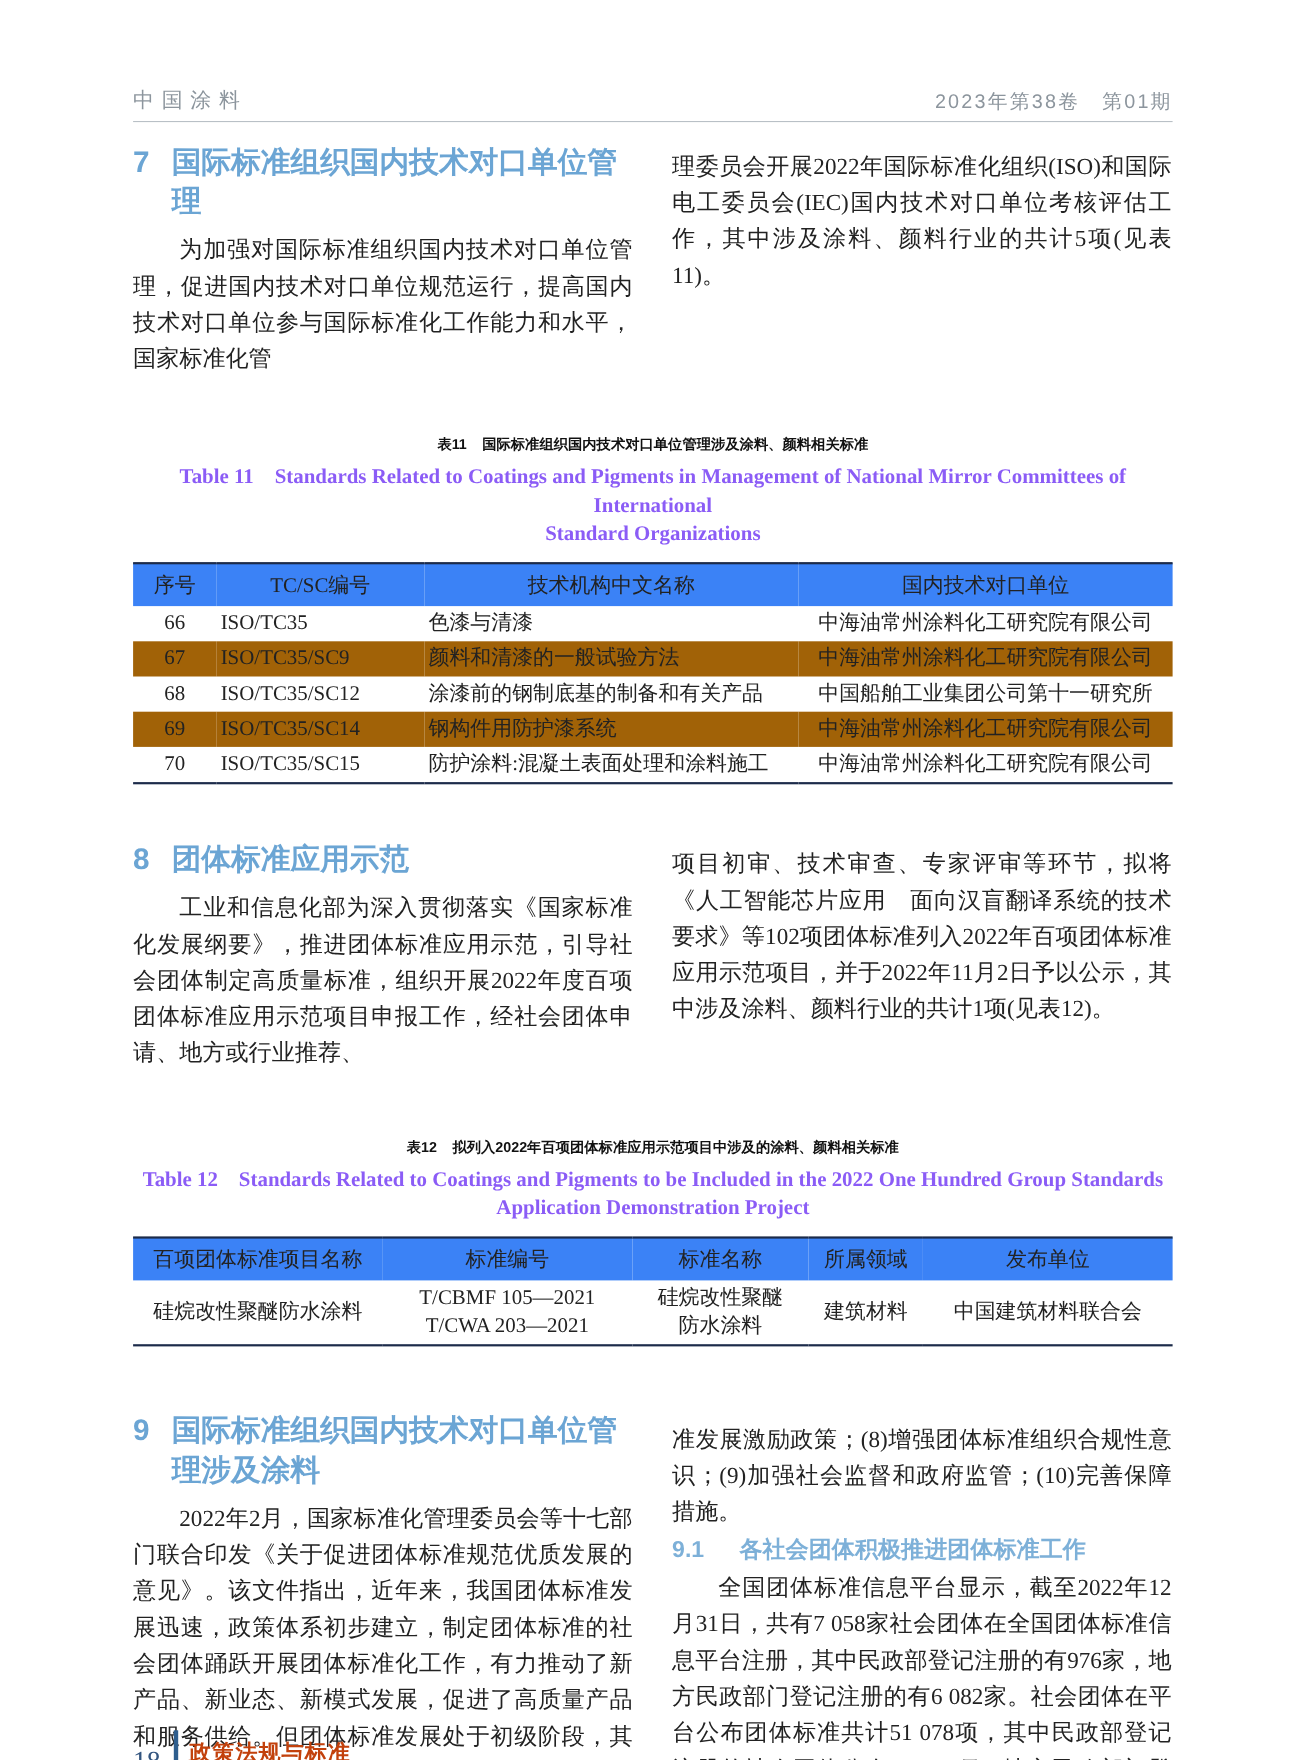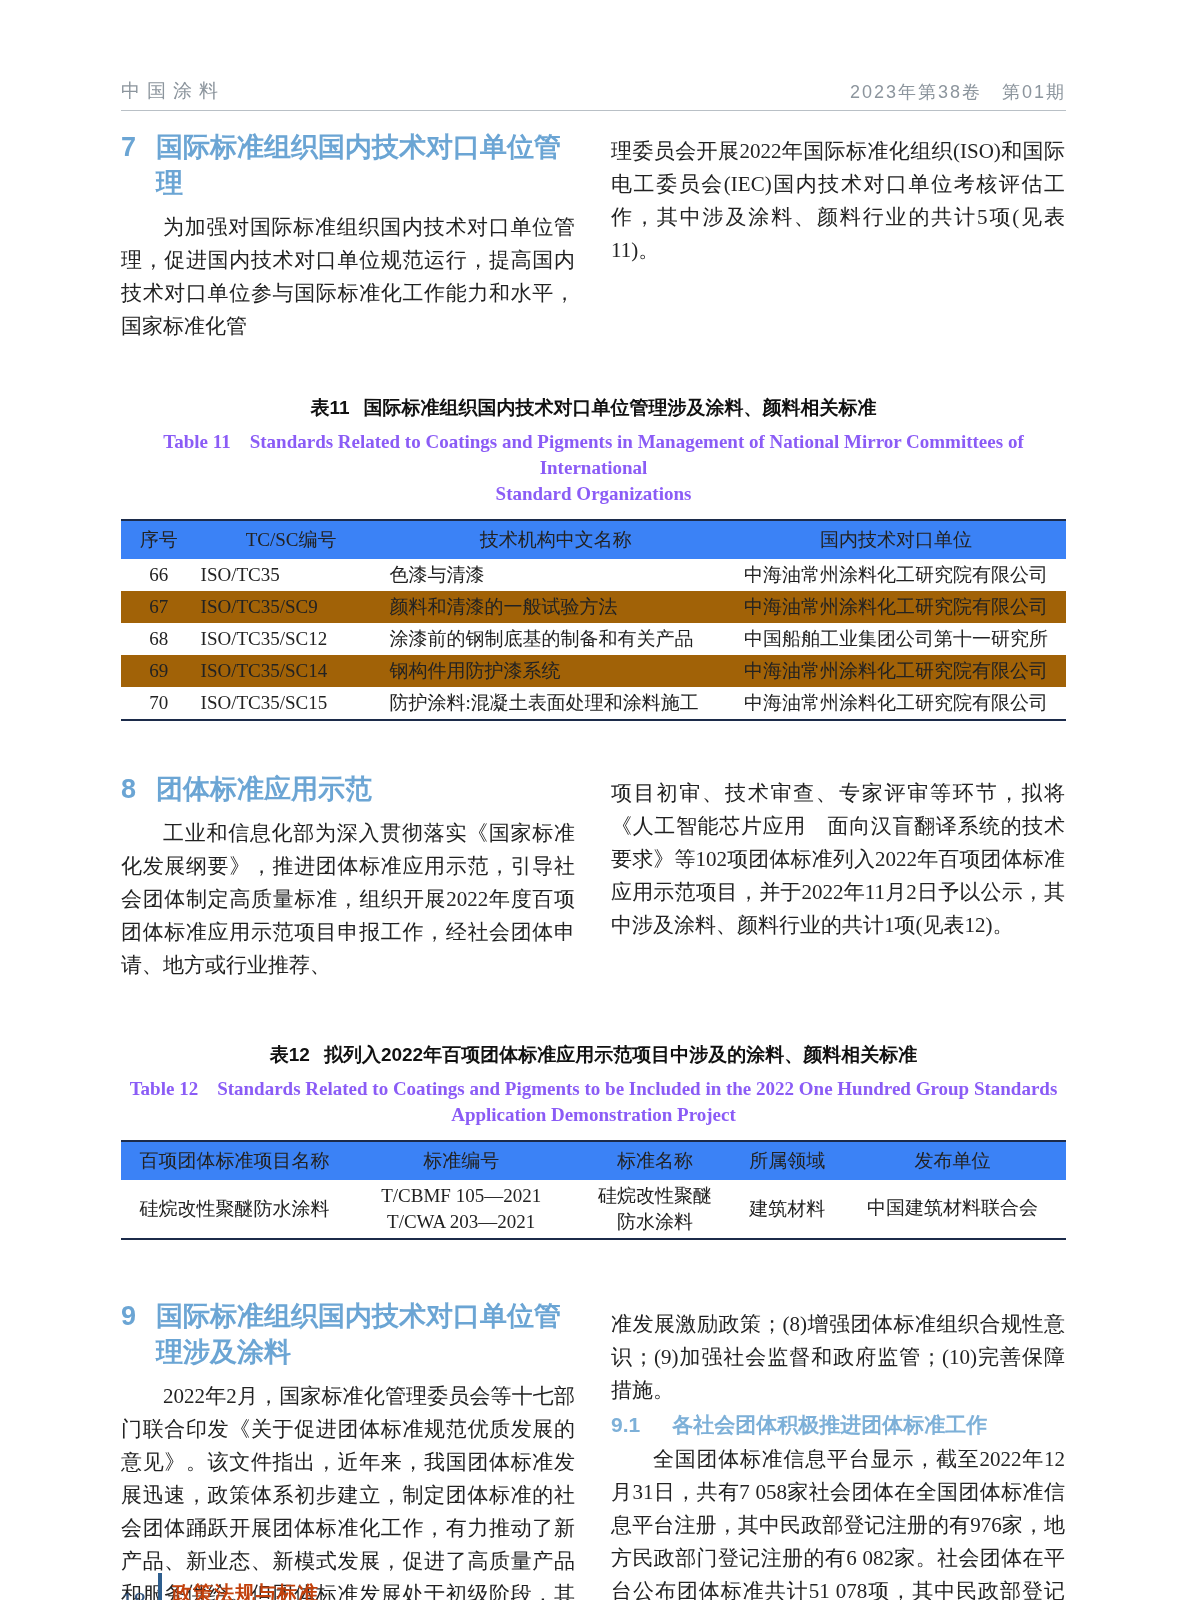--- a/index.html
+++ b/index.html
@@ -53,21 +53,21 @@
     font-family: "Liberation Sans", "DejaVu Sans", sans-serif;
     font-size: 21px; font-weight: bold; color: #7db0d8;
     line-height: 36px;
   }
 
   
   .table-block { margin-top: 52px; }
   .cap-cn {
     text-align: center;
     font-family: "Liberation Sans", "DejaVu Sans", sans-serif;
-    font-weight: bold; font-size: 19px; color: #111;
+    font-weight: bold; font-size: 13px; color: #111;
     margin-bottom: 8px;
   }
   .cap-cn .cap-label { margin-right: 14px; }
   .cap-en {
     text-align: center;
     font-family: "Liberation Serif", "DejaVu Serif", serif;
     font-weight: bold; font-size: 19px; color: #8b5cf6;
     line-height: 26px; margin-bottom: 12px;
   }
   table.std-table {
@@ -233,21 +233,21 @@
             <td class="ac" style="vertical-align: middle;">硅烷改性聚醚防水涂料</td>
             <td class="ac">
               <div>T/CBMF 105—2021</div>
               <div>T/CWA 203—2021</div>
             </td>
             <td class="ac">
               <div>硅烷改性聚醚</div>
               <div>防水涂料</div>
             </td>
             <td class="ac" style="vertical-align: middle;">建筑材料</td>
-            <td class="ac" style="vertical-align: middle; font-family: Liberation Mono, monospace;">中国建筑材料联合会</td>
+            <td class="ac" style="vertical-align: middle;">中国建筑材料联合会</td>
           </tr>
         </tbody>
       </table>
     </figure>
 
     <section class="two-col sp" style="margin-top: 58px;">
       <div class="col">
         <h2 class="sec-heading">
           <span>9</span>
           <span>国际标准组织国内技术对口单位管理涉及涂料</span>

